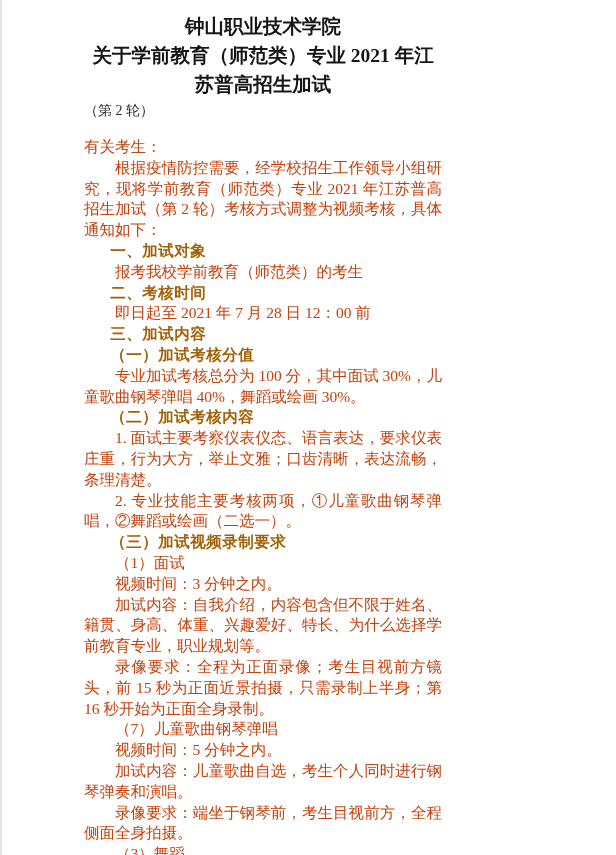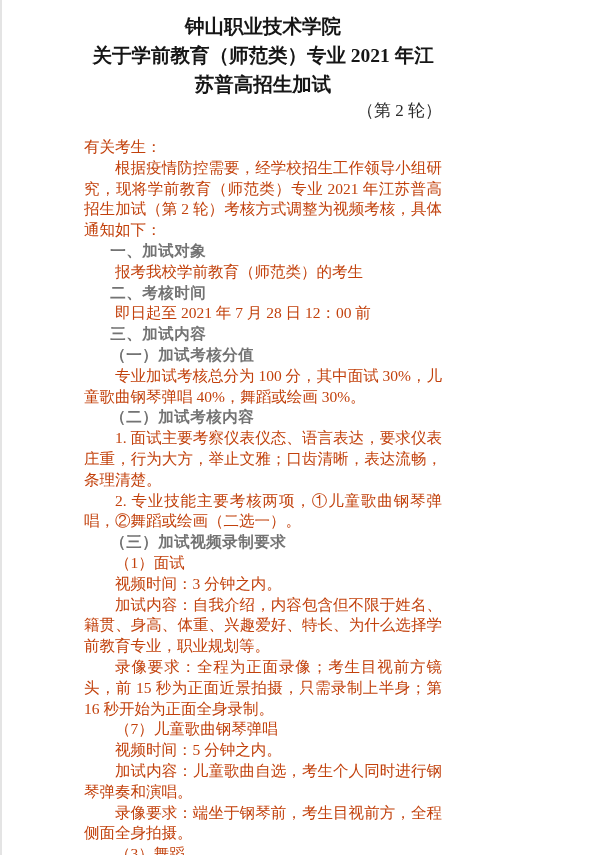--- a/index.html
+++ b/index.html
@@ -31,39 +31,39 @@
     font-weight: bold;
     font-size: 19.5px;
     line-height: 29px;
     text-align: center;
     color: #161616;
   }
   .subtitle {
     margin: 0 0 17px 0;
     font-family: "Liberation Serif", serif;
     font-weight: normal;
-    font-size: 17px;
+    font-size: 14px;
     line-height: 19px;
-    text-align: right;
+    text-align: left;
     color: #2a2a2a;
   }
   .doc p {
     margin: 0;
     font-size: 15.5px;
     line-height: 20.8px;
     text-align: justify;
     color: #c2410c;
   }
   .doc p.plain { text-indent: 0; }
   .doc p.body  { text-indent: 2em; }
   .doc p.heading {
     text-indent: 1.7em;
     font-weight: bold;
     font-family: Liberation Serif, serif;
-    color: #737373;
+    color: #a16207;
     letter-spacing: 0.5px;
   }
 </style>
 </head>
 <body>
 
 <div class="page-edge"></div>
 
 <div class="page">
   <div class="title-block">

